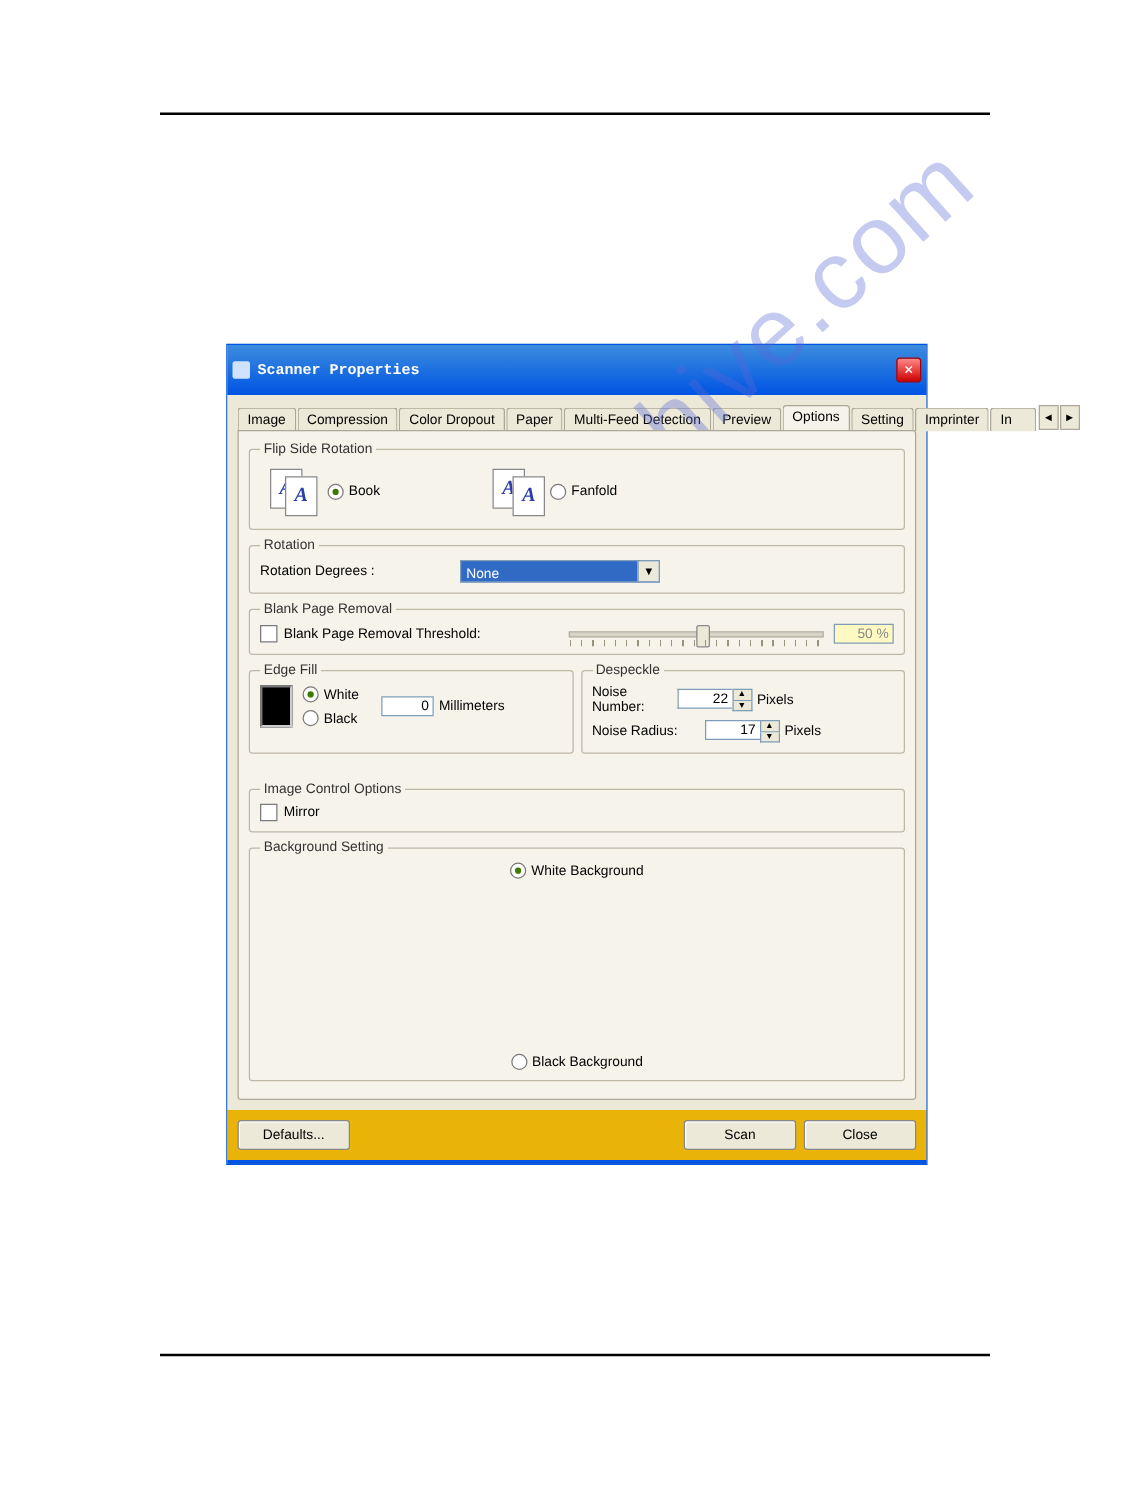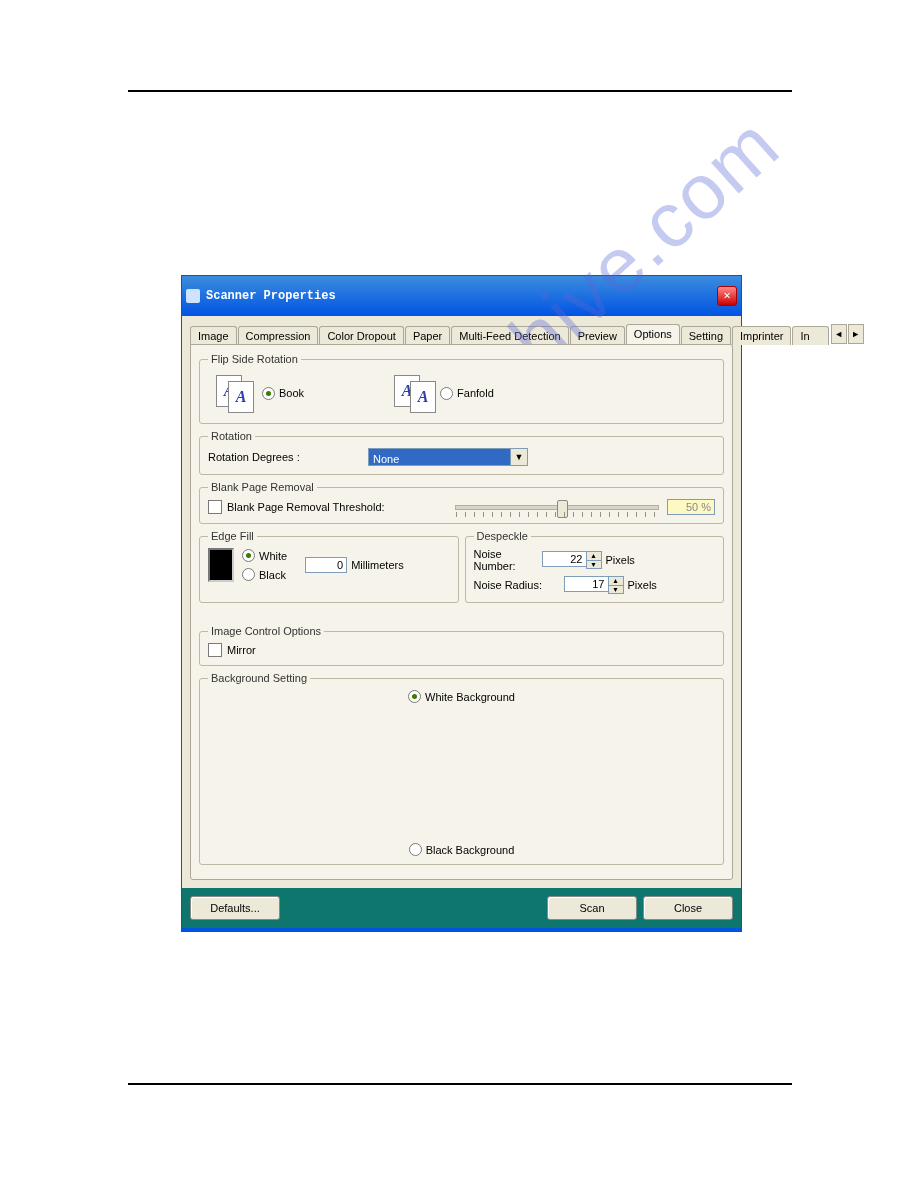--- a/index.html
+++ b/index.html
@@ -188,21 +188,21 @@
 
   .btn {
     min-width: 68px; height: 22px;
     border: 1px solid #888;
     background: #ECE9D8;
     border-radius: 3px;
     display: inline-flex; align-items: center; justify-content: center;
     font-size: 11px; padding: 0 10px;
     box-shadow: inset 1px 1px 0 #fff;
   }
-  .bottom-bar { background: #0f766e; padding: 8px; display:flex; }
+  .bottom-bar { background: #eab308; padding: 8px; display:flex; }
   .bottom-bar .spacer { flex: 1; }
   .win-bottomline { height: 3px; background: #0054E3; }
 
   .watermark {
     position: absolute;
     top: 300px; left: 180px;
     font-size: 78px;
     color: rgba(88, 104, 214, 0.35);
     transform: rotate(-42deg);
     transform-origin: center;

